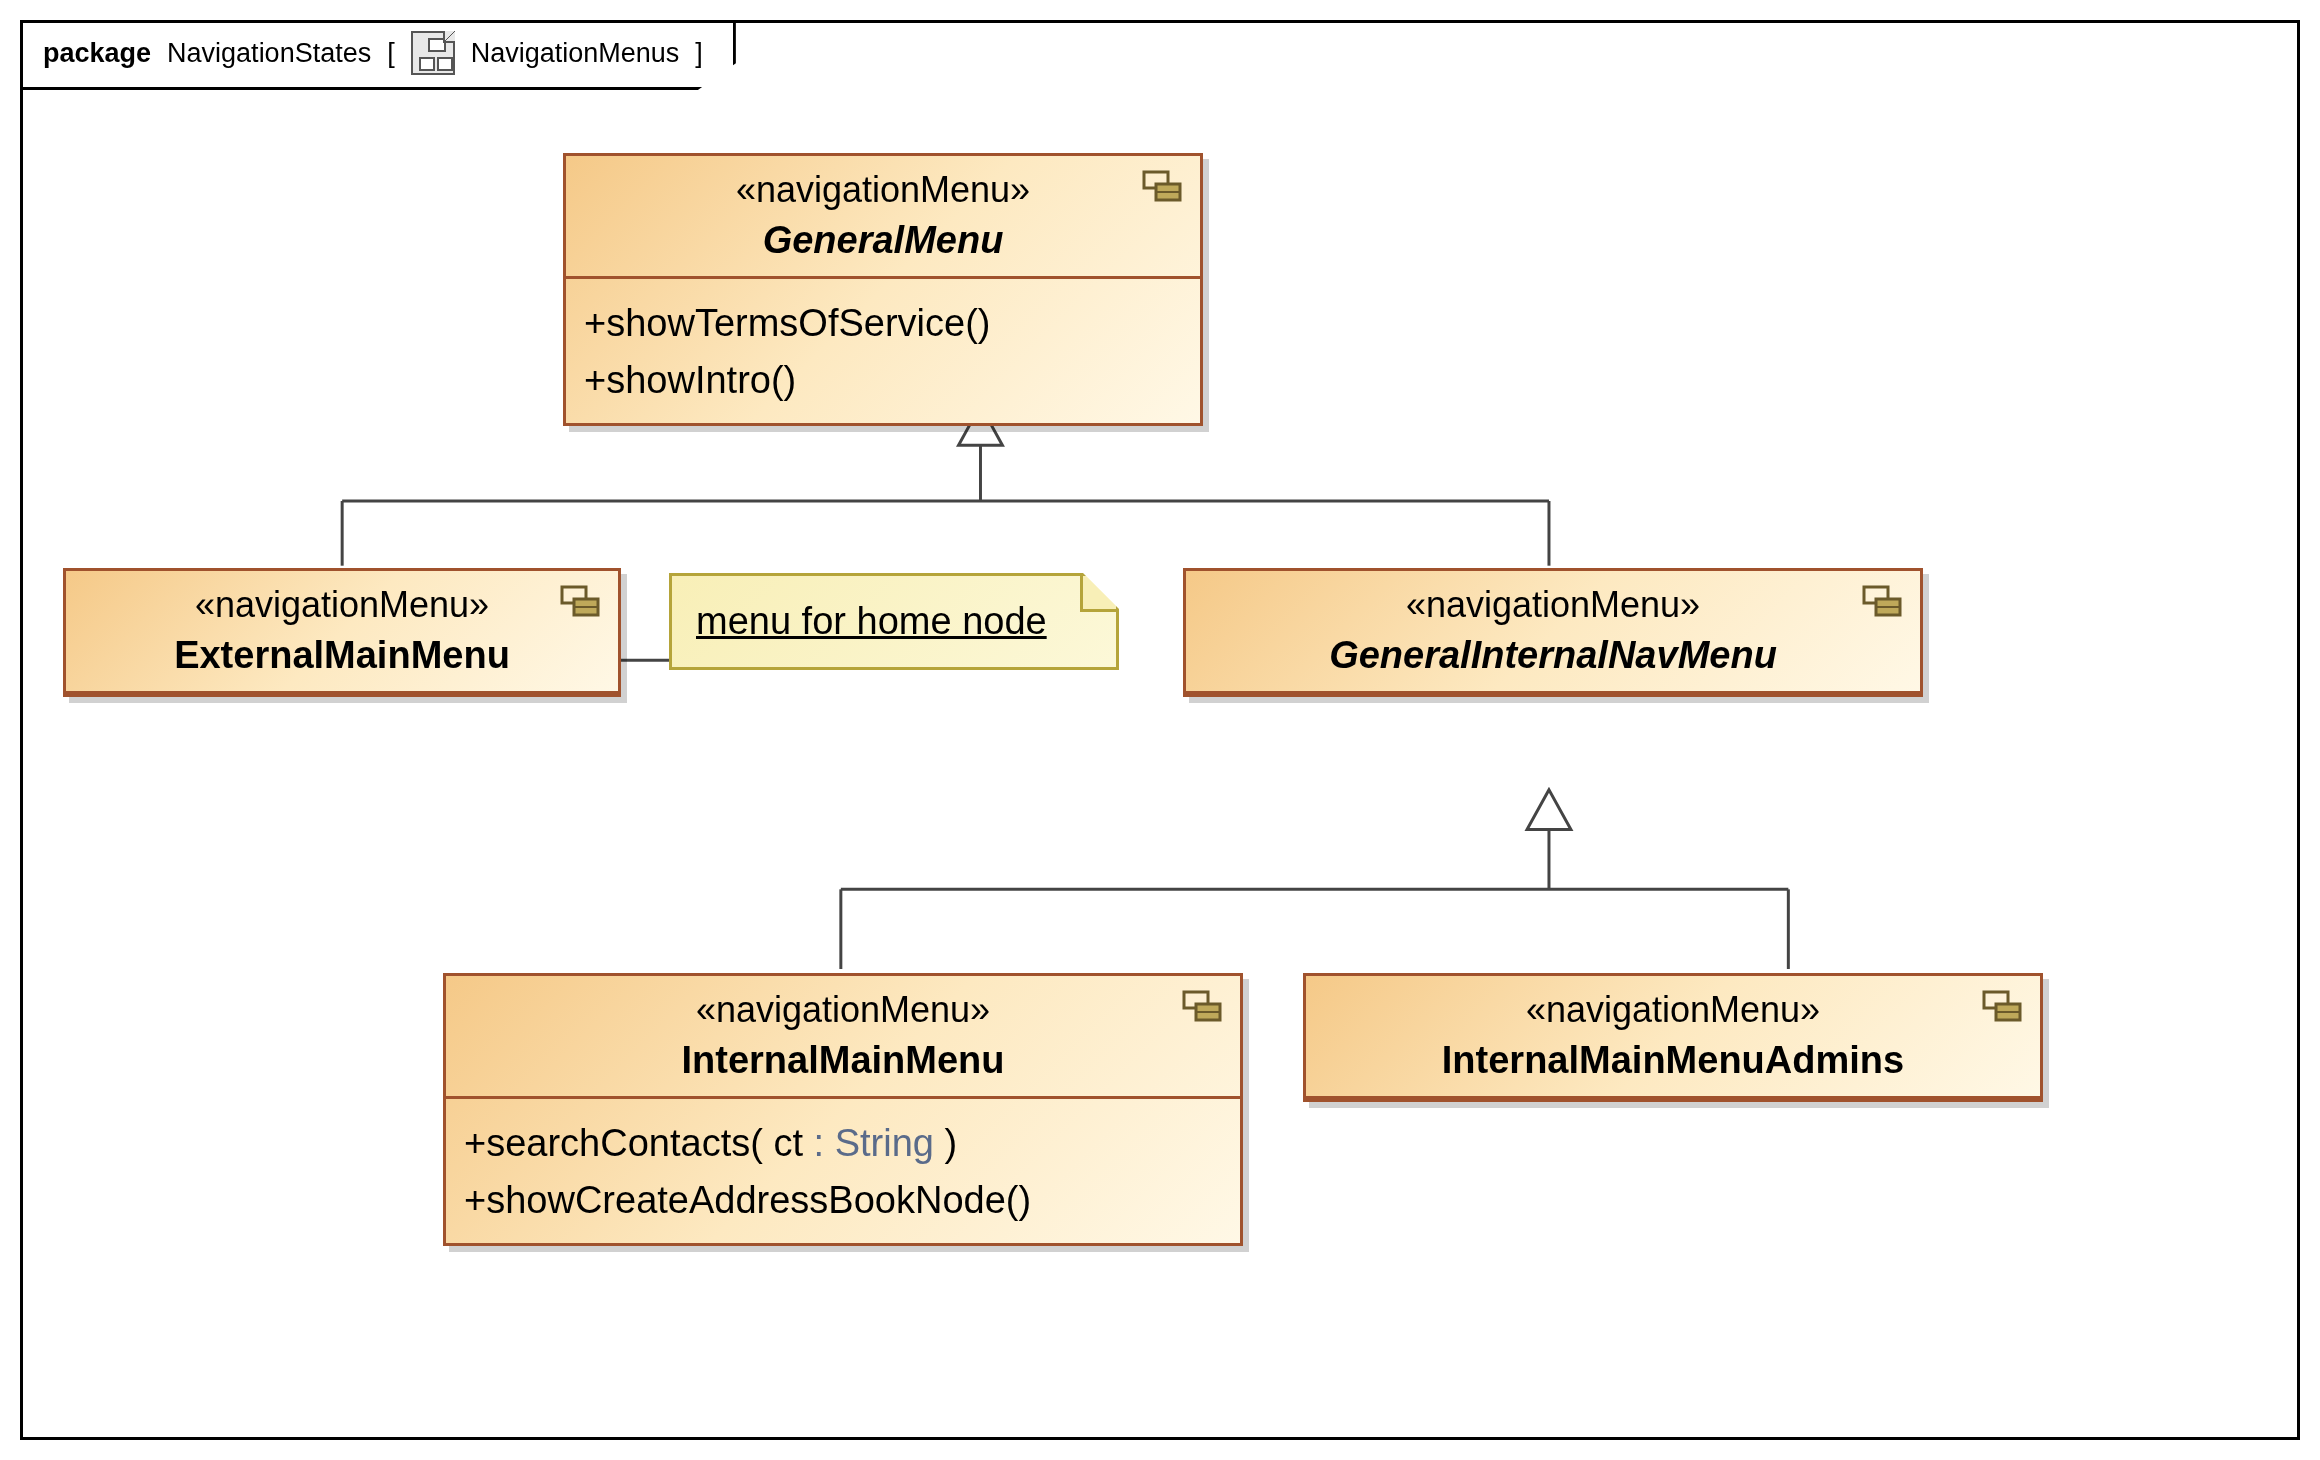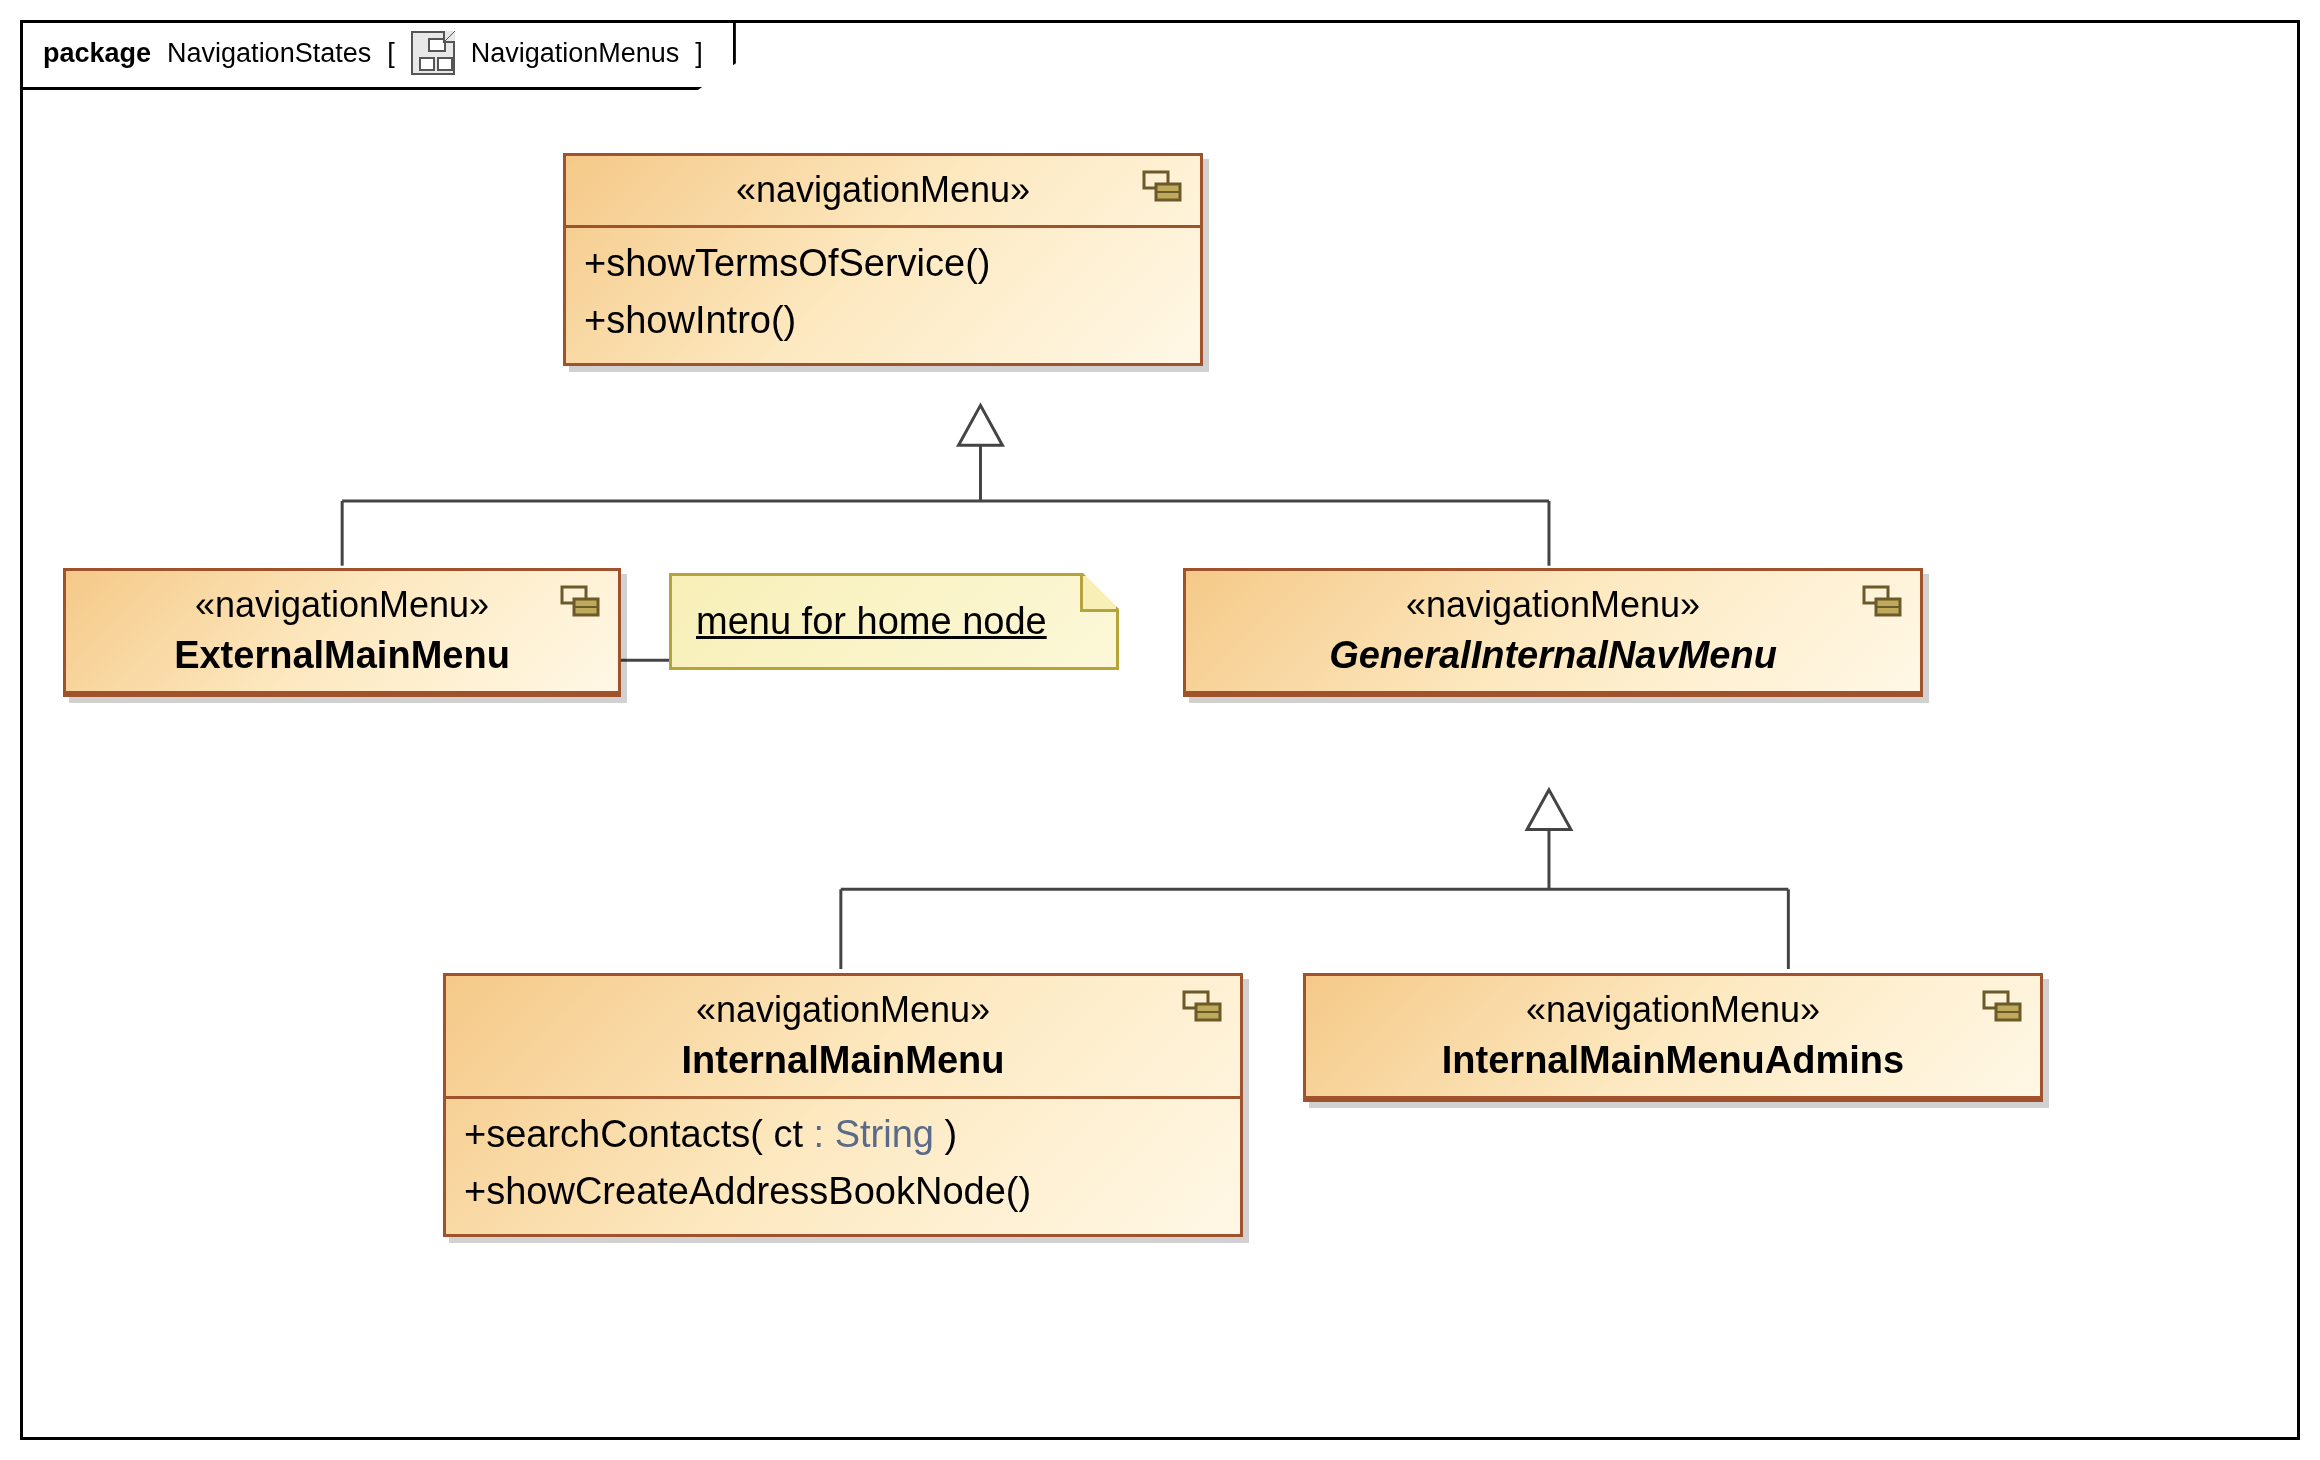--- a/index.html
+++ b/index.html
@@ -82,21 +82,21 @@
   .class-head {
     text-align: center;
     padding: 10px 16px;
     border-bottom: 3px solid #a0522d;
     line-height: 1.35;
   }
   .class-head .stereo { font-size: 36px; }
   .class-head .name { font-weight: 700; }
   .class-head .name.italic { font-style: italic; }
   .class-body {
-    padding: 7px 18px 14px 18px;
+    padding: 16px 18px 14px 18px;
     line-height: 1.5;
   }
   .class-body .param-type { color: #5a6b8a; }
 
   .note-box {
     position: absolute;
     border: 3px solid #b5a43a;
     background: linear-gradient(135deg, #f8efb7 0%, #fcf8d8 100%);
     box-shadow: 6px 6px 0 rgba(0,0,0,0.18);
     font-size: 38px;
@@ -175,20 +175,21 @@
     <div class="class-box" style="left:540px; top:130px; width:640px;">
       <div class="class-icon">
         <svg viewBox="0 0 46 40">
             <rect x="2" y="6" width="24" height="16" fill="none" stroke="#6b5a2a" stroke-width="3"></rect>
             <rect x="14" y="18" width="24" height="16" fill="#bfa95a" stroke="#6b5a2a" stroke-width="3"></rect>
             <line x1="14" y1="26" x2="38" y2="26" stroke="#6b5a2a" stroke-width="2"></line>
           </svg>
       </div>
       <div class="class-head">
         <div class="stereo">«navigationMenu»</div>
+        <div class="name italic">GeneralMenu</div>
       </div>
       <div class="class-body">
         <div>+showTermsOfService()</div>
         <div>+showIntro()</div>
       </div>
     </div>
 
     <div class="class-box" style="left:40px; top:545px; width:558px;">
       <div class="class-icon">
         <svg viewBox="0 0 46 40">

